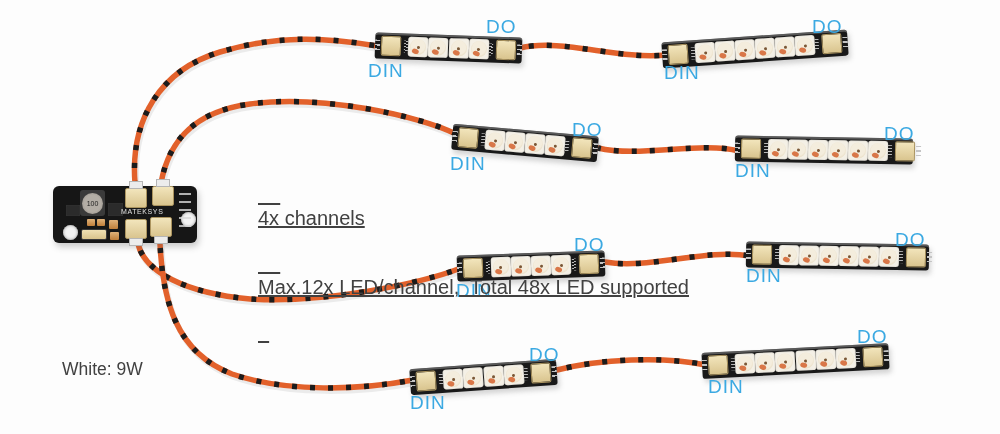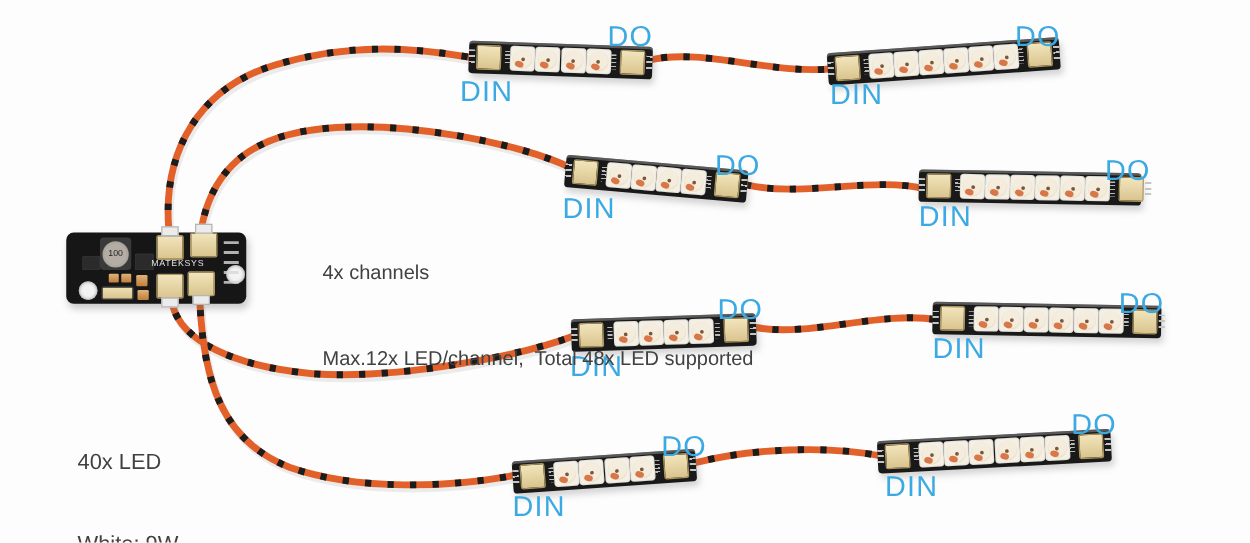--- a/index.html
+++ b/index.html
@@ -26,21 +26,21 @@
           background:repeating-linear-gradient(to bottom,#b9b9b9 0 1px, transparent 1px 3px); }
   .led { width:20px; height:20px; background:#f4f0e6; border-radius:3px; position:relative; flex:0 0 auto;
          box-shadow:inset 0 0 1px #8d8d8d; }
   .lens { position:absolute; inset:2px; border-radius:50%;
           background:radial-gradient(circle at 50% 45%, #f4eddd 55%, #e8dcc1 78%, #dccdab 100%); }
   .lens::before { content:""; position:absolute; left:2px; bottom:1px; width:7px; height:5px; border-radius:50%;
           background:#d4622e; opacity:.85; transform:rotate(18deg); }
   .lens::after { content:""; position:absolute; left:50%; top:50%; width:3px; height:3px; margin:-1.5px;
           border-radius:50%; background:#7a5736; }
 
-  .port-label { position:absolute; z-index:3; color:var(--label_cyan); font-size:23px; letter-spacing:1px;text-align:right; }
+  .port-label { position:absolute; z-index:3; color:var(--label_cyan); font-size:19px; letter-spacing:1px;text-align:right; }
 
   
   #board { position:absolute; left:53px; top:186px; width:144px; height:57px; background:#161616;
            border-radius:6px; z-index:2; box-shadow:2px 4px 6px rgba(90,90,90,.3); }
   .hole { position:absolute; width:15px; height:15px; border-radius:50%; background:#f3f3f3;
           box-shadow:inset 0 0 3px #8a8a8a; }
   .inductor { position:absolute; left:27px; top:4px; width:25px; height:26px; background:#3a3a3a; border-radius:3px;
           display:flex; align-items:center; justify-content:center; }
   .inductor-core { width:21px; height:21px; border-radius:50%; background:radial-gradient(#b3ada5 55%, #8d8780);
           display:flex; align-items:center; justify-content:center; font-size:7px; color:#1e1e1e; }
@@ -53,21 +53,21 @@
           border:1px solid #ab945f; border-radius:2px; }
   .bconn::after { content:""; position:absolute; left:3px; right:3px; height:6px; background:#ececec;
           border:1px solid #b5b5b5; }
   .bconn.top::after { top:-8px; }
   .bconn.bottom::after { bottom:-8px; }
   .silkdots { position:absolute; right:6px; top:7px; width:12px; height:34px;
           background:repeating-linear-gradient(to bottom,#d8d8d8 0 2px, transparent 2px 8px); opacity:.8; }
 
   
   .spec { position:absolute; color:var(--text_gray); z-index:3; white-space:pre; }
-  #channel-spec { left:258px; top:161px; font-size:16px; line-height:23px; }
+  #channel-spec { left:258px; top:161px; font-size:20px; line-height:23px;text-decoration:underline; }
   #power-spec { left:62px; top:314px; font-size:17.5px; line-height:22px; }
 </style>
 </head>
 <body>
 
 <div id="stage">
 
   <svg id="wires" width="1000" height="434" viewBox="0 0 1000 434">
     <g transform="translate(1.5,3)">
       <path class="wire-shadow" d="M 135,183 C 130,120 160,70 220,52 C 280,34 330,38 377,46"></path>
@@ -330,19 +330,18 @@
   <div class="port-label" style="left:410px; top:392px;">DIN</div>
   <div class="port-label" style="left:529px; top:344px;">DO</div>
   <div class="port-label" style="left:708px; top:376px;">DIN</div>
   <div class="port-label" style="left:857px; top:326px;">DO</div>
 
   <div class="spec" id="channel-spec">
     <div>4x channels</div>
     <div>Max.12x LED/channel,  Total 48x LED supported</div>
   </div>
   <div class="spec" id="power-spec">
-    <div>40x LED</div>
     <div>White: 9W</div>
     
     
   </div>
 
 </div>
 
 </body></html>

